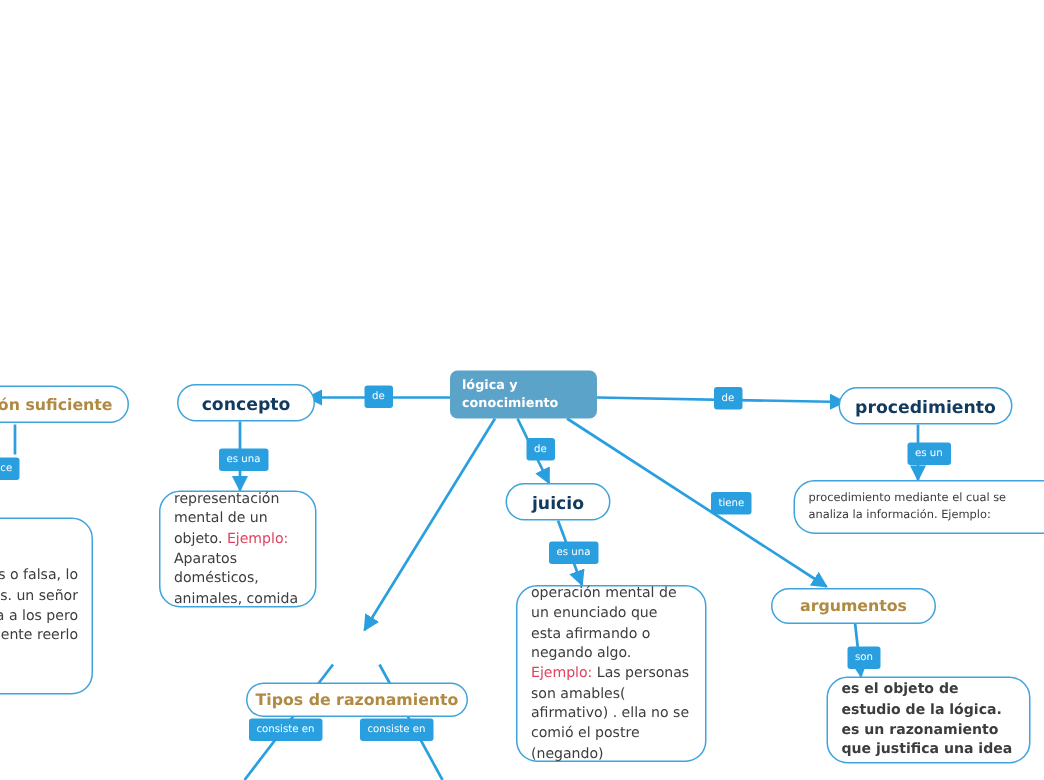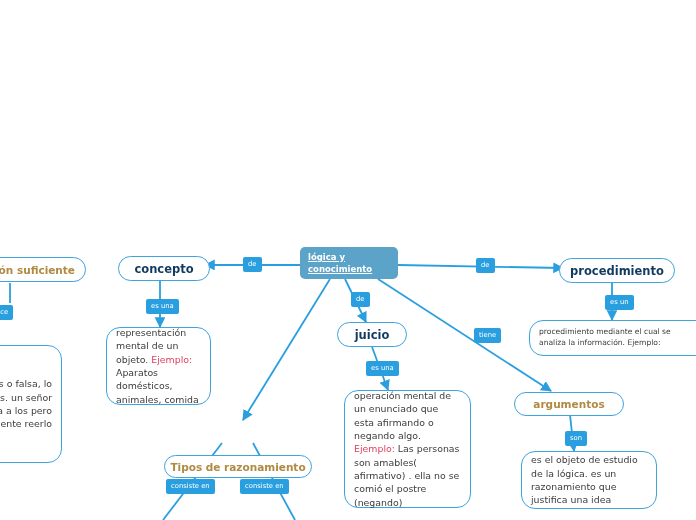--- a/index.html
+++ b/index.html
@@ -41,21 +41,20 @@
     background: #5ba3c9;
     border: none;
     border-radius: 5px;
     justify-content: flex-start;
     text-align: left;
     color: #ffffff;
     font-size: 8.5px;
     font-weight: bold;
     line-height: 1.45;
     padding: 4px 8px;
-    text-decoration: underline;
   }
   .node.title-navy {
     color: #123a5e;
     font-weight: bold;
     font-size: 11.5px;
   }
   .node.title-gold {
     color: #b08a42;
     font-weight: bold;
     font-size: 10.5px;
@@ -160,21 +159,21 @@
   <div class="node body" style="left:344px; top:390px; width:127px; height:118px;">
     <span>
       <span>operación mental de un enunciado que esta afirmando o negando algo. </span><span class="ejemplo">Ejemplo:</span><span> Las personas son amables( afirmativo) . ella no se comió el postre (negando)</span>
     </span>
   </div>
 
   <div class="node body" style="left:529px; top:320px; width:180px; height:36px; font-size:7.6px;">
     <span>procedimiento mediante el cual se analiza la información. Ejemplo:</span>
   </div>
 
-  <div class="node body" style="left:521px; top:451px; width:136px; height:58px;">
+  <div class="node body" style="left:551px; top:451px; width:136px; height:58px;font-weight:bold;">
     <span>es el objeto de estudio de la lógica. es un razonamiento que justifica una idea</span>
   </div>
 
   <div class="node body" style="left:-66px; top:345px; width:128px; height:118px; text-align:right; justify-content:flex-end;">
     <span>misa es o falsa, lo contar ones. un señor que la mía a los pero no uficiente reerlo</span>
   </div>
 
   <div class="edge-label" style="left:243px; top:257px;">
     <span>de</span>
   </div>

